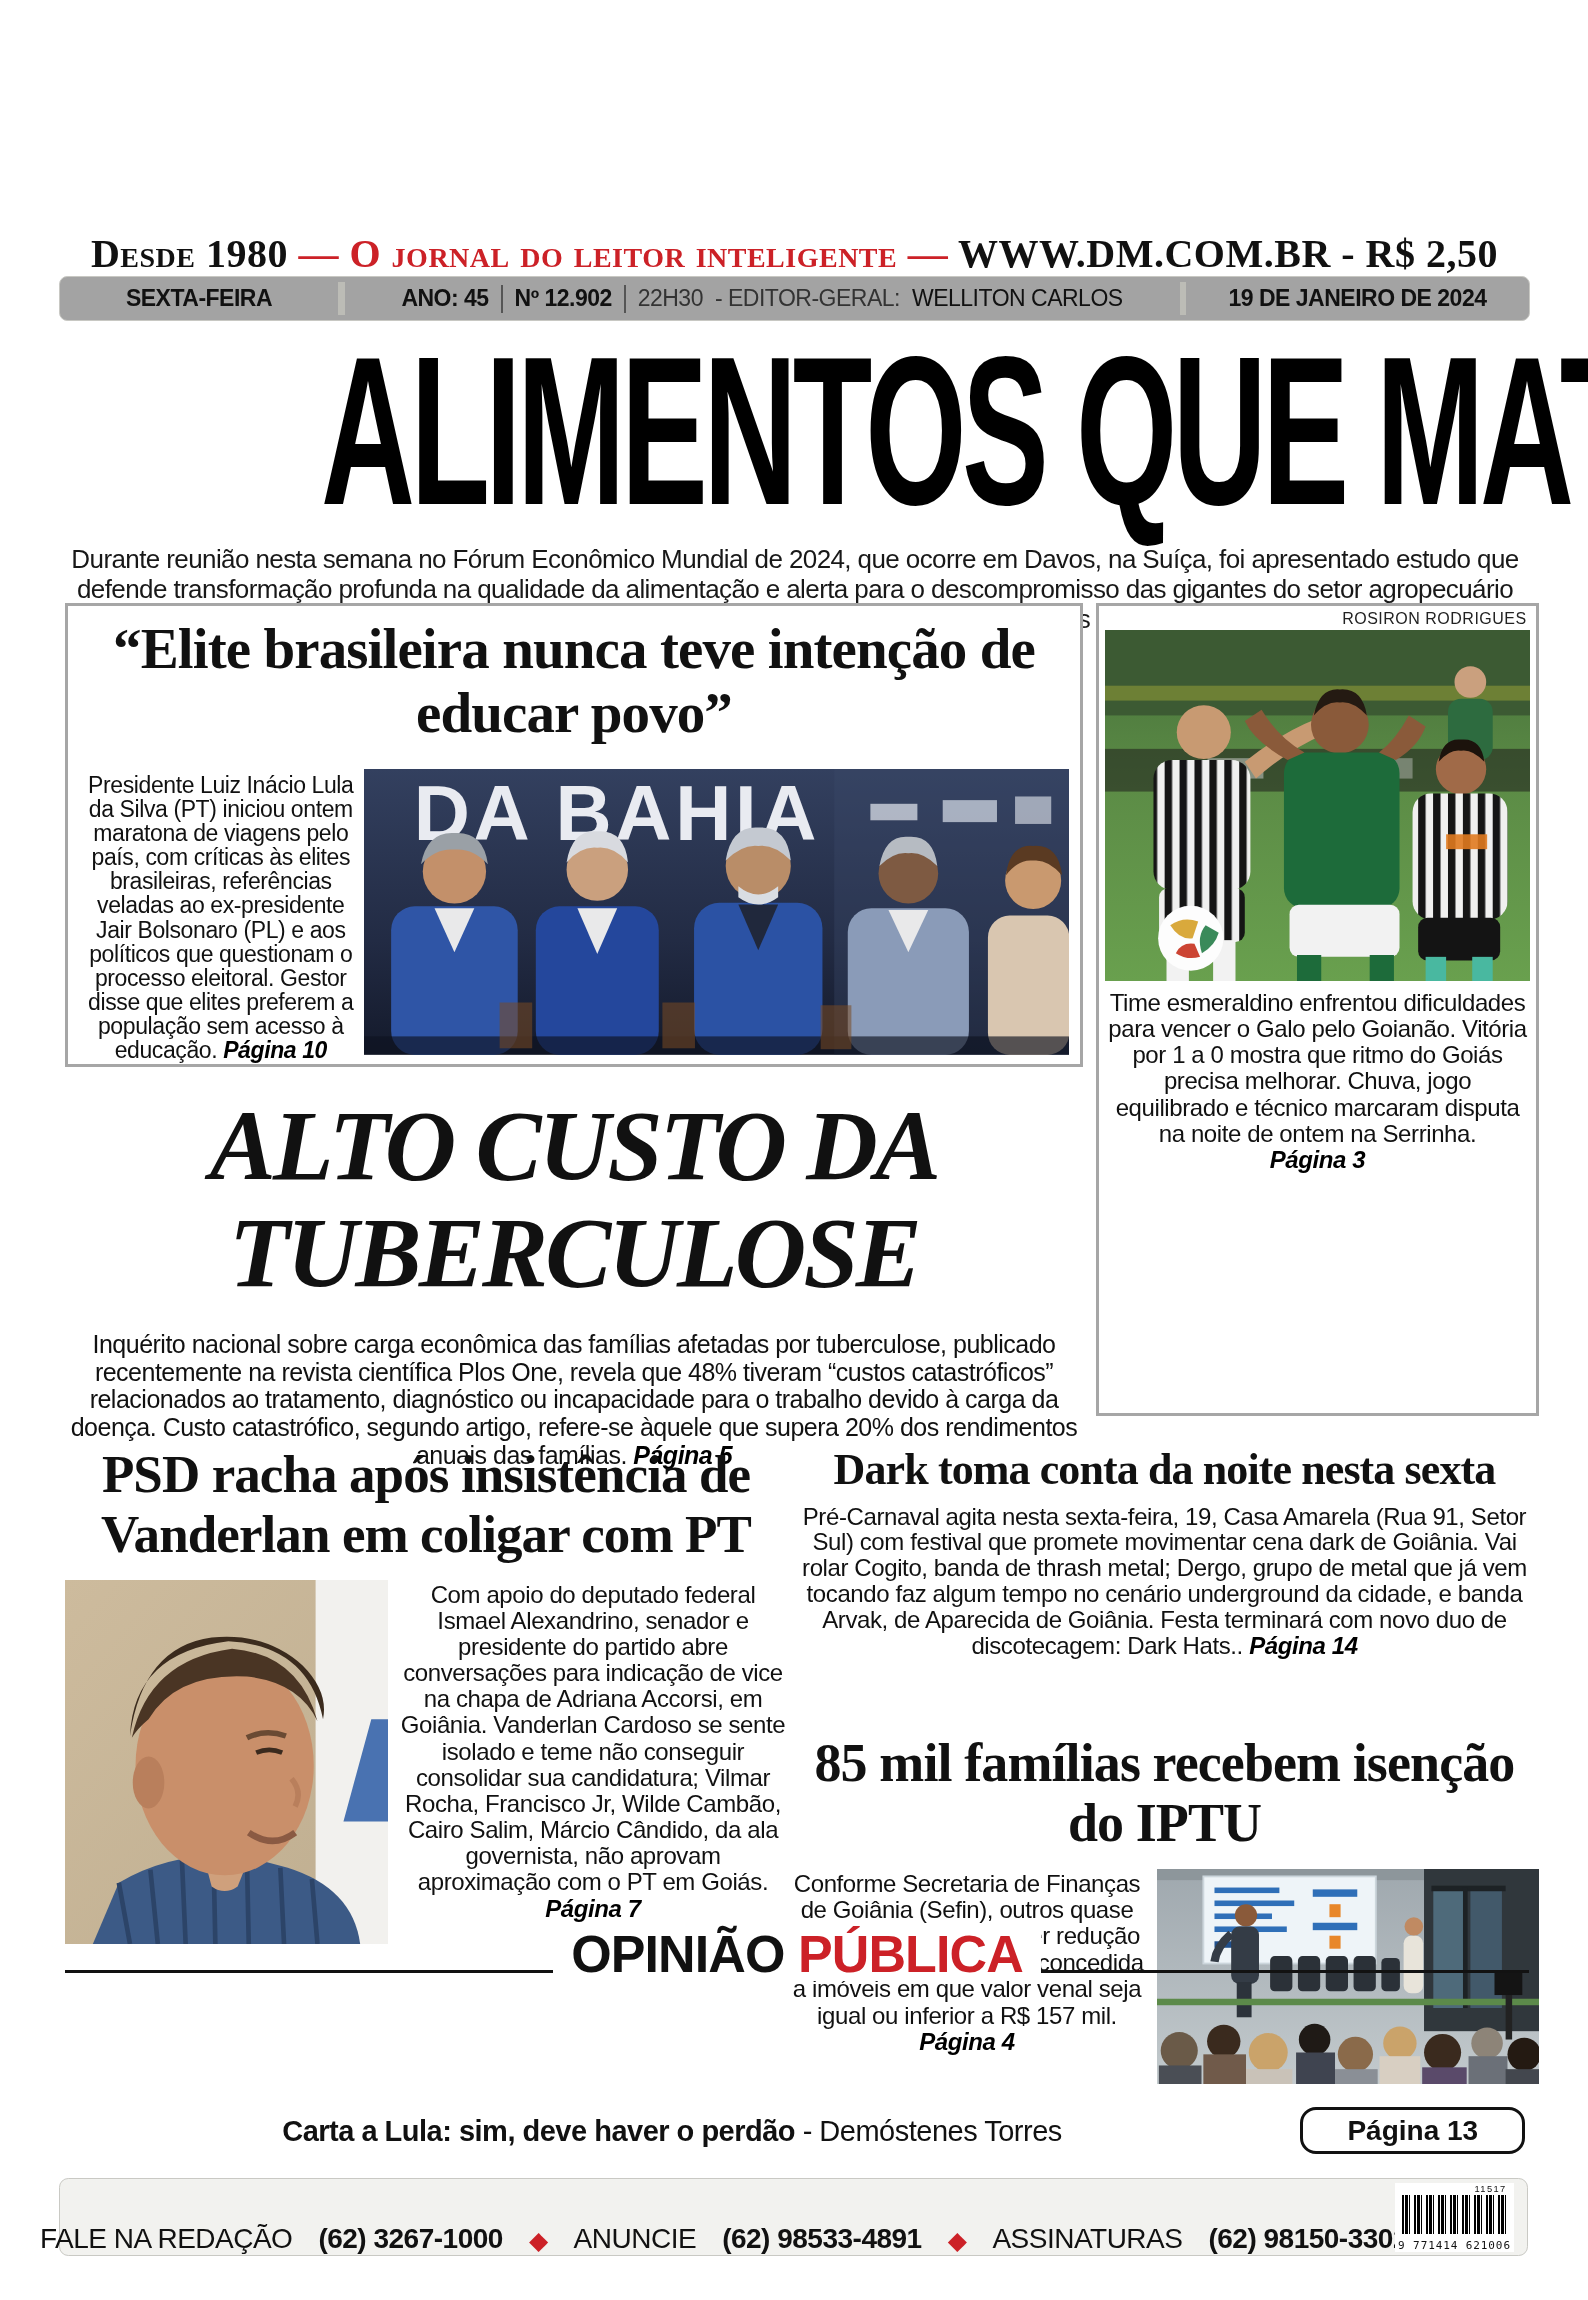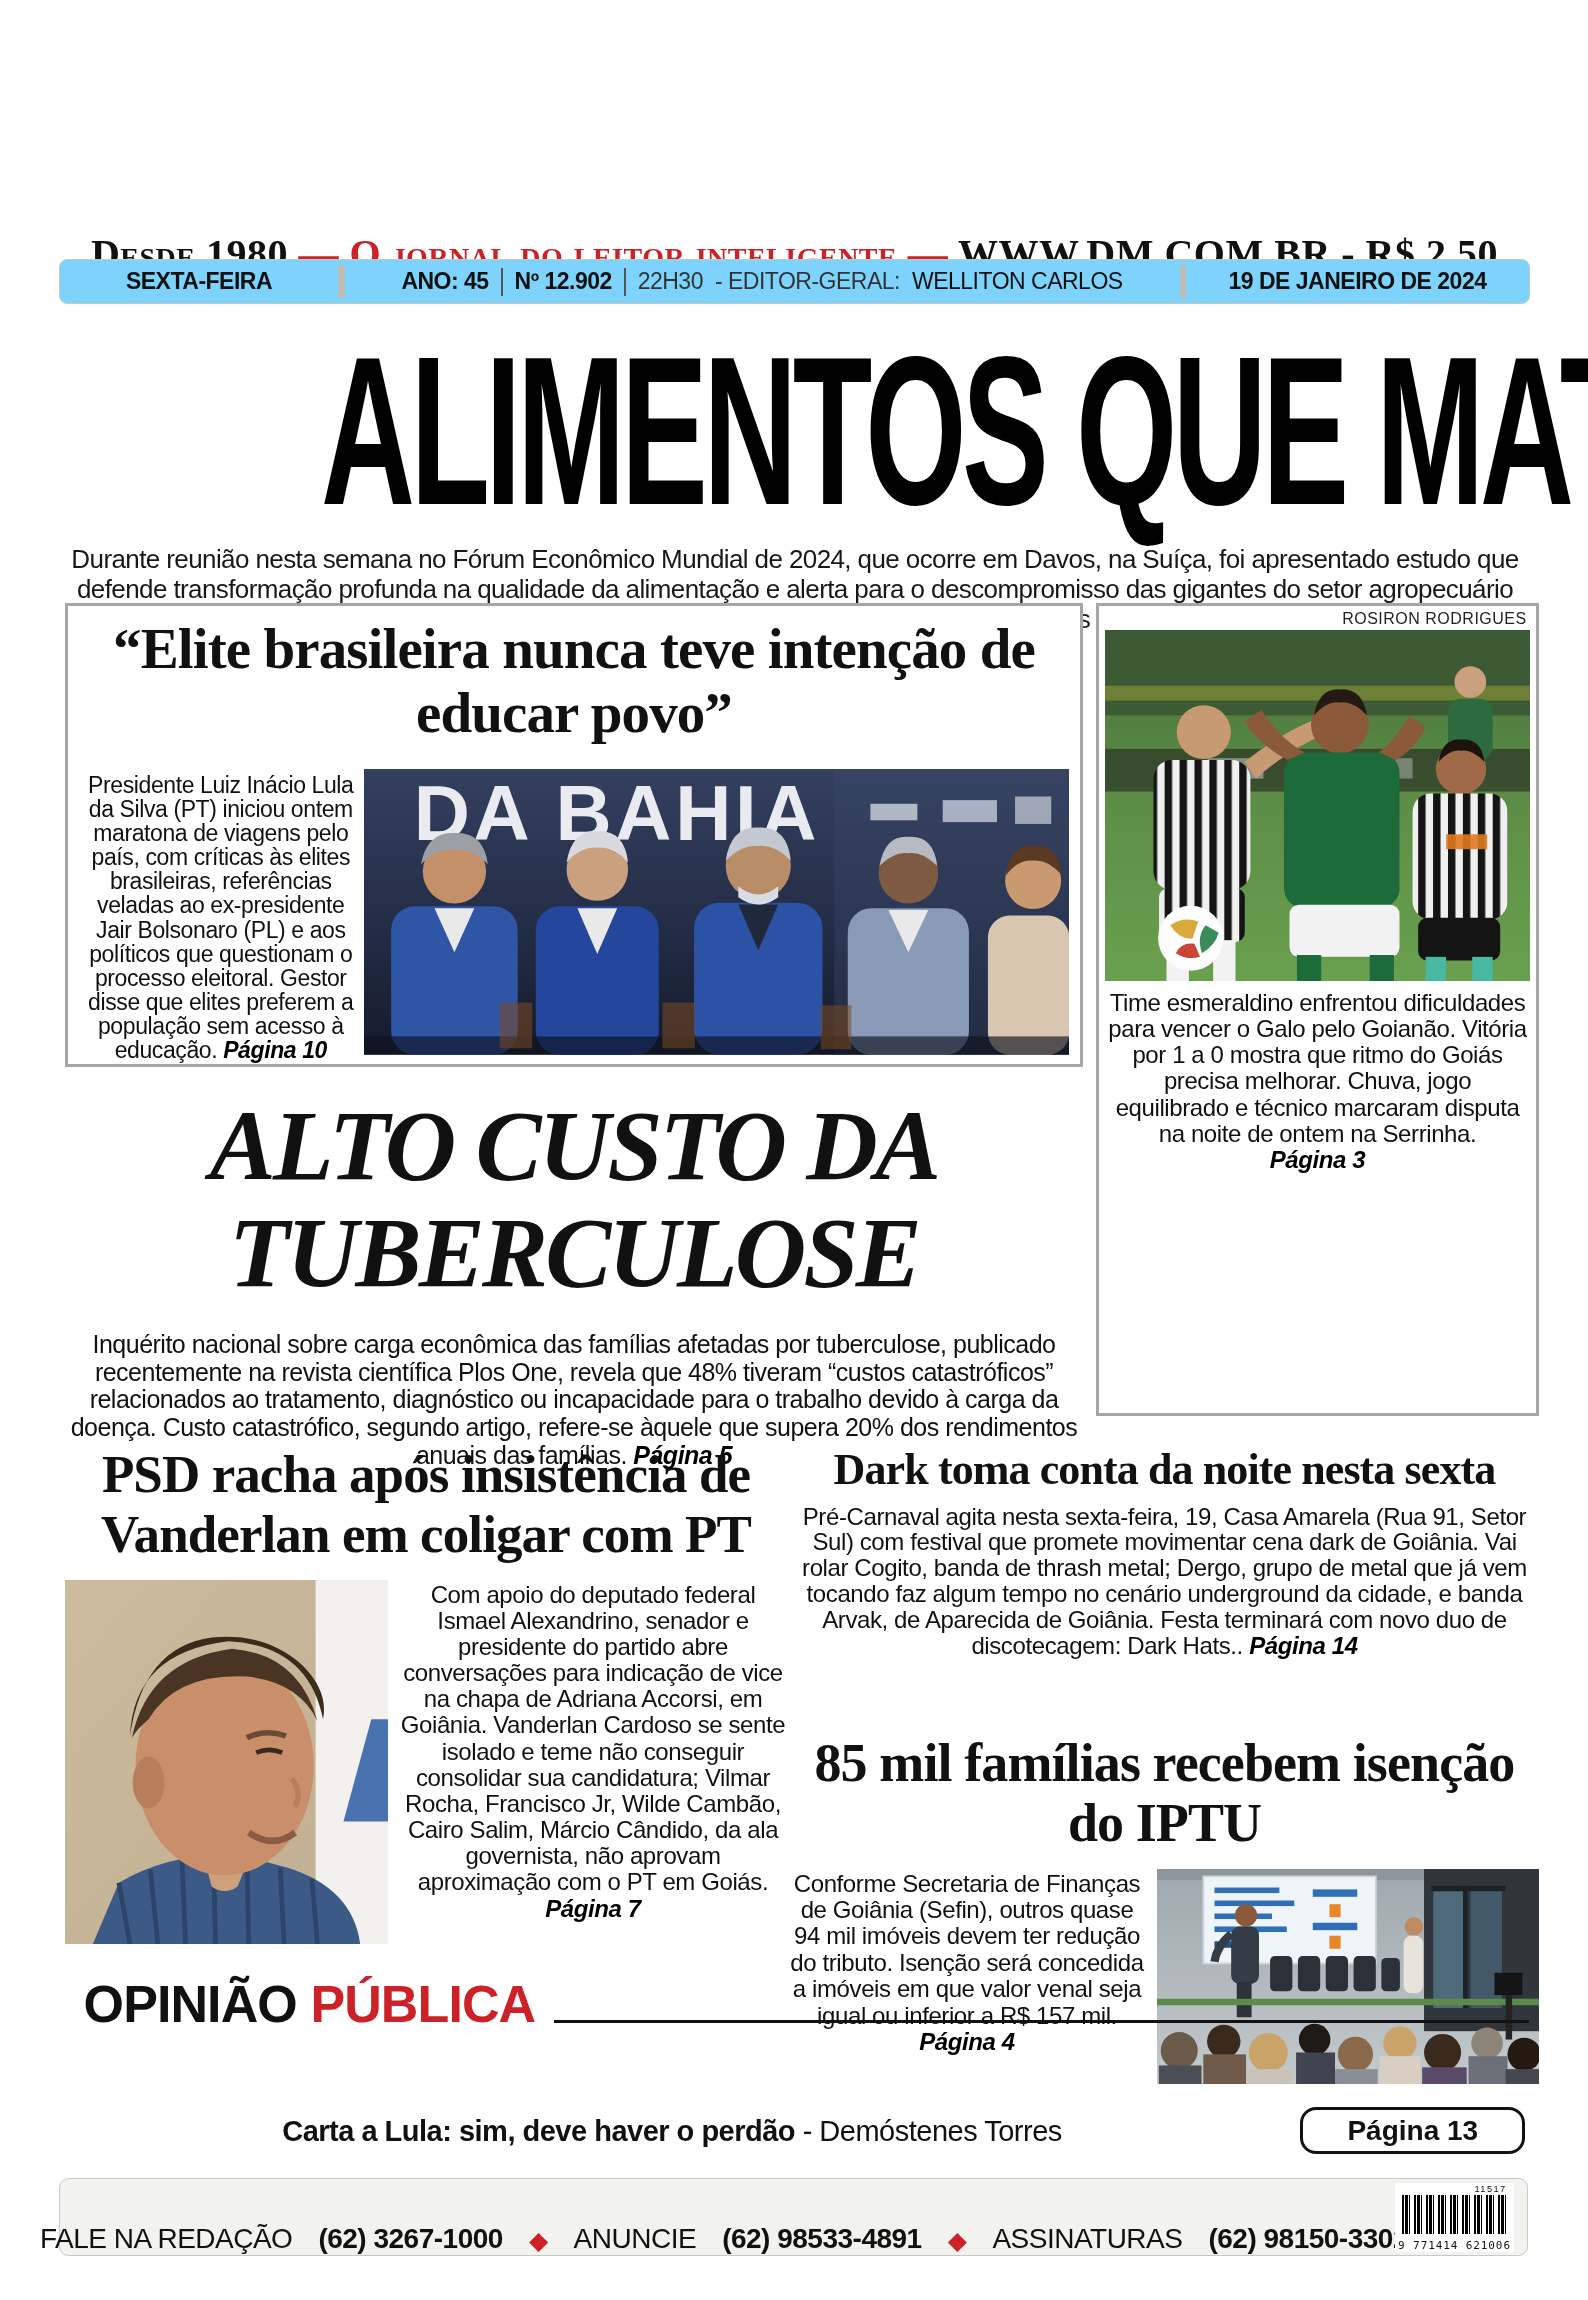--- a/index.html
+++ b/index.html
@@ -9,21 +9,21 @@
   
   .masthead{position:absolute;top:26px;left:0;width:100%;height:197px;text-align:center;}
   .masthead-title{display:inline-block;white-space:nowrap;font-weight:bold;font-size:141px;line-height:1;
         color:#1c5ea8;letter-spacing:-2.8px;transform:scale(0.97,1.32);transform-origin:center top;}
   .tagline{position:absolute;top:230px;left:0;width:100%;text-align:center;
         font-family:"Liberation Serif",serif;font-weight:bold;font-size:40px;letter-spacing:0.5px;}
   .tagline .sc{font-variant:small-caps;}
   .tagline .red{color:#cc2127;}
 
   
-  .infobar{position:absolute;top:259px;left:59px;width:1469px;height:43px;background:#7dd3fc;
+  .infobar{position:absolute;top:276px;left:59px;width:1469px;height:43px;background:#a3a3a3;
         border:1.9px solid #c8c8c3;border-radius:8.3px;display:flex;align-items:center;
         font-size:23px;letter-spacing:-0.5px;}
   .ib-left{width:278px;text-align:center;font-weight:bold;}
   .ib-div{width:6.5px;height:33px;background:#bcbcb6;}
   .ib-mid{flex:1;display:flex;justify-content:center;align-items:center;gap:12px;}
   .ib-sep{width:1.9px;height:28px;background:#555;}
   .ib-right{width:343px;text-align:center;font-weight:bold;}
   .ib-bold{font-weight:bold;}
   .ib-light{color:#333;}
 
@@ -74,22 +74,22 @@
 
   
   .iptu{position:absolute;left:790px;top:1733px;width:749px;}
   .iptu h3{margin:0;font-family:"Liberation Serif",serif;font-weight:bold;font-size:54px;
         line-height:1.12;text-align:center;letter-spacing:-0.9px;}
   .iptu-row{display:flex;gap:13px;margin-top:13px;}
   .iptu-row p{width:356px;margin:0;font-size:24px;line-height:1.1;text-align:center;letter-spacing:-0.4px;padding-top:3.7px;}
   .photo-iptu{width:382px;height:215px;flex:none;margin-top:1.9px;}
 
   
-  .opiniao{position:absolute;top:1962px;left:65px;width:1464px;height:58px;
-        border-bottom:3.7px solid #121212;}
+  .opiniao{position:absolute;top:1912px;left:65px;width:1464px;height:58px;
+        border-bottom:3.7px solid #121212;text-align:center;}
   .op-title{display:inline-block;background:#fff;padding:0 18.6px;font-weight:bold;font-size:52px;
         line-height:54px;letter-spacing:-0.9px;transform:translateY(15px);}
   .op-red{color:#cc2127;}
   .opinion-row{position:absolute;top:2107px;left:65px;width:1464px;height:48px;}
   .op-article{position:absolute;left:0;right:250px;text-align:center;font-size:29px;line-height:48px;letter-spacing:-0.5px;}
   .op-article b{font-weight:bold;}
   .op-capsule{position:absolute;right:3.7px;top:0;width:219px;height:41px;border:3.7px solid #111;
         border-radius:16px;text-align:center;font-weight:bold;font-size:28px;line-height:41px;background:#fff;}
 
   

